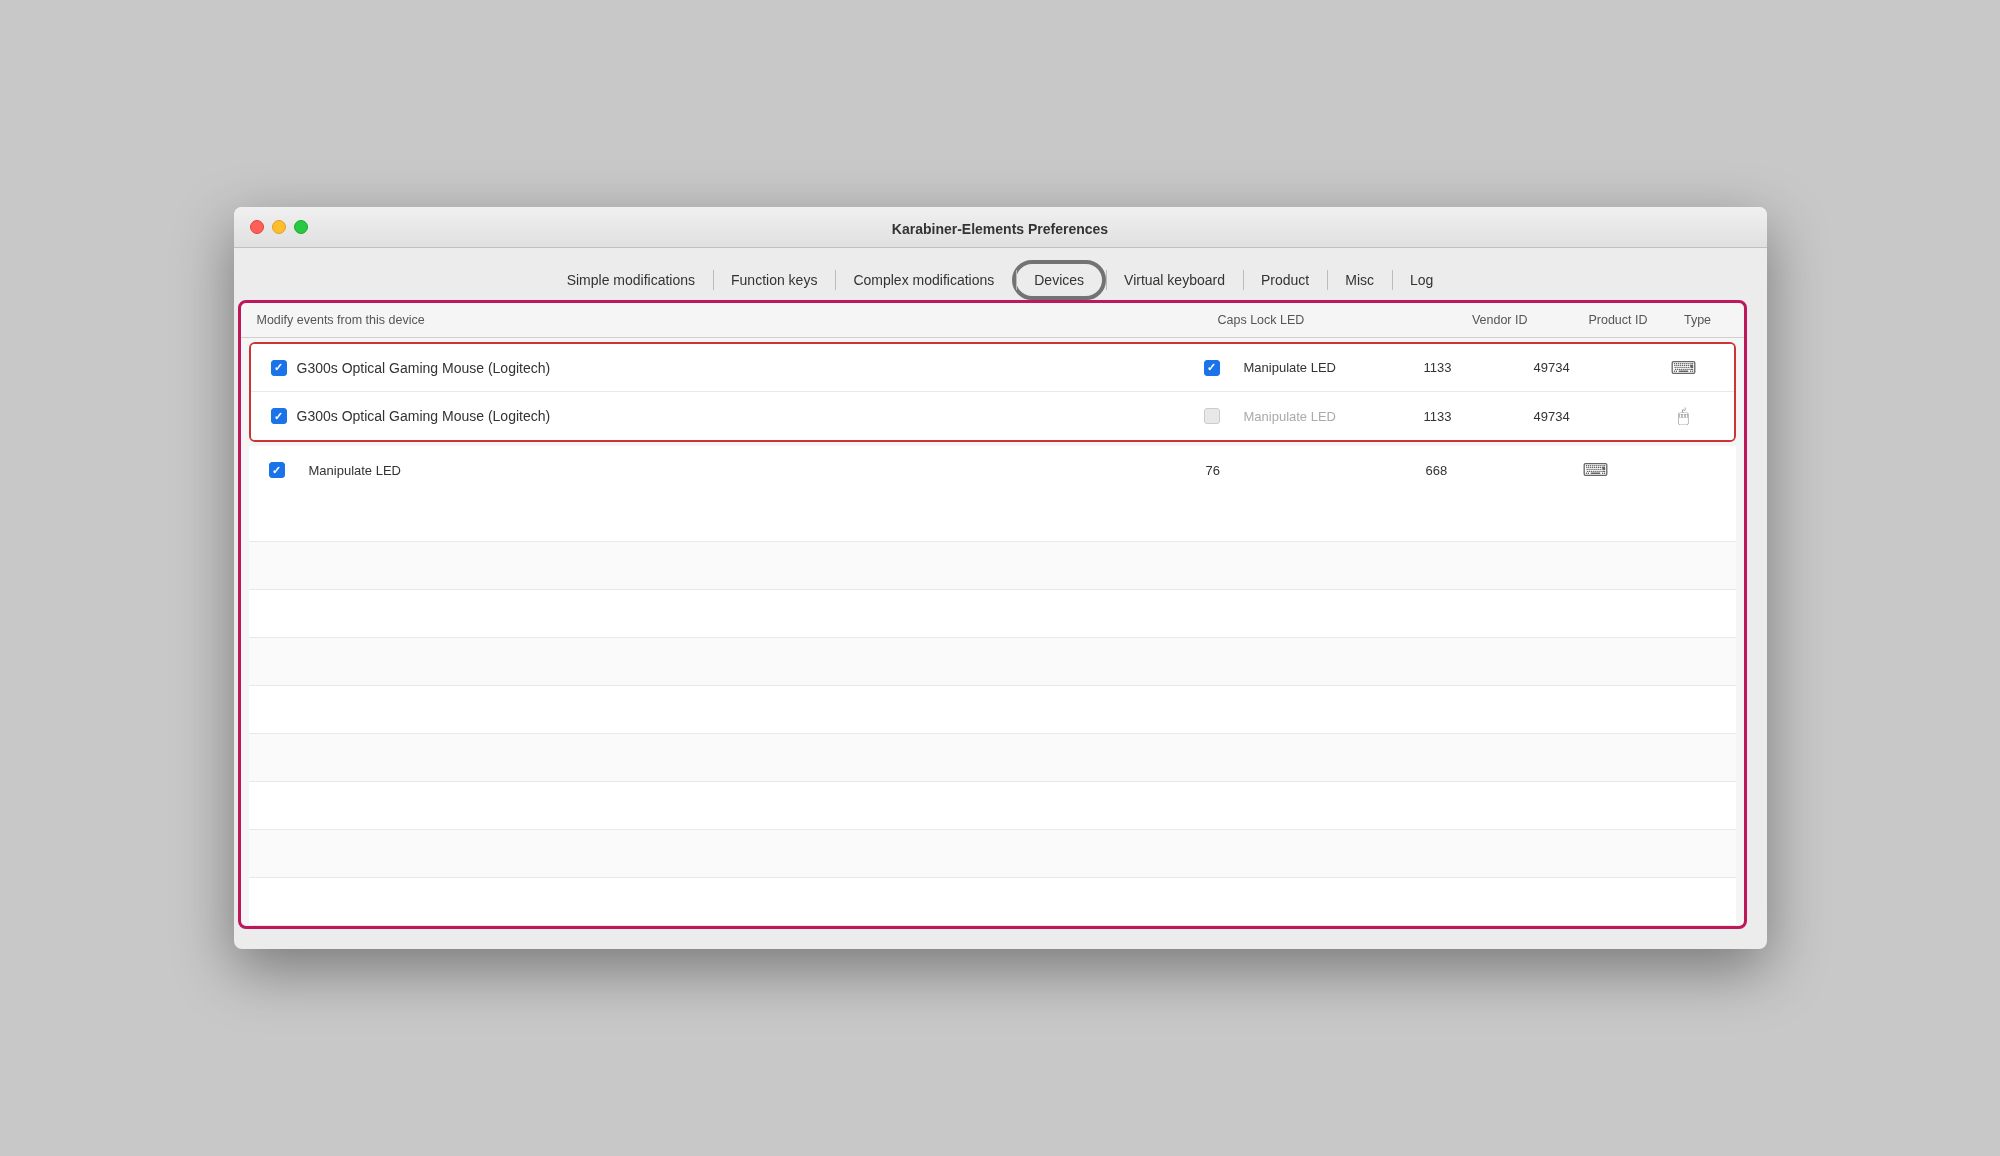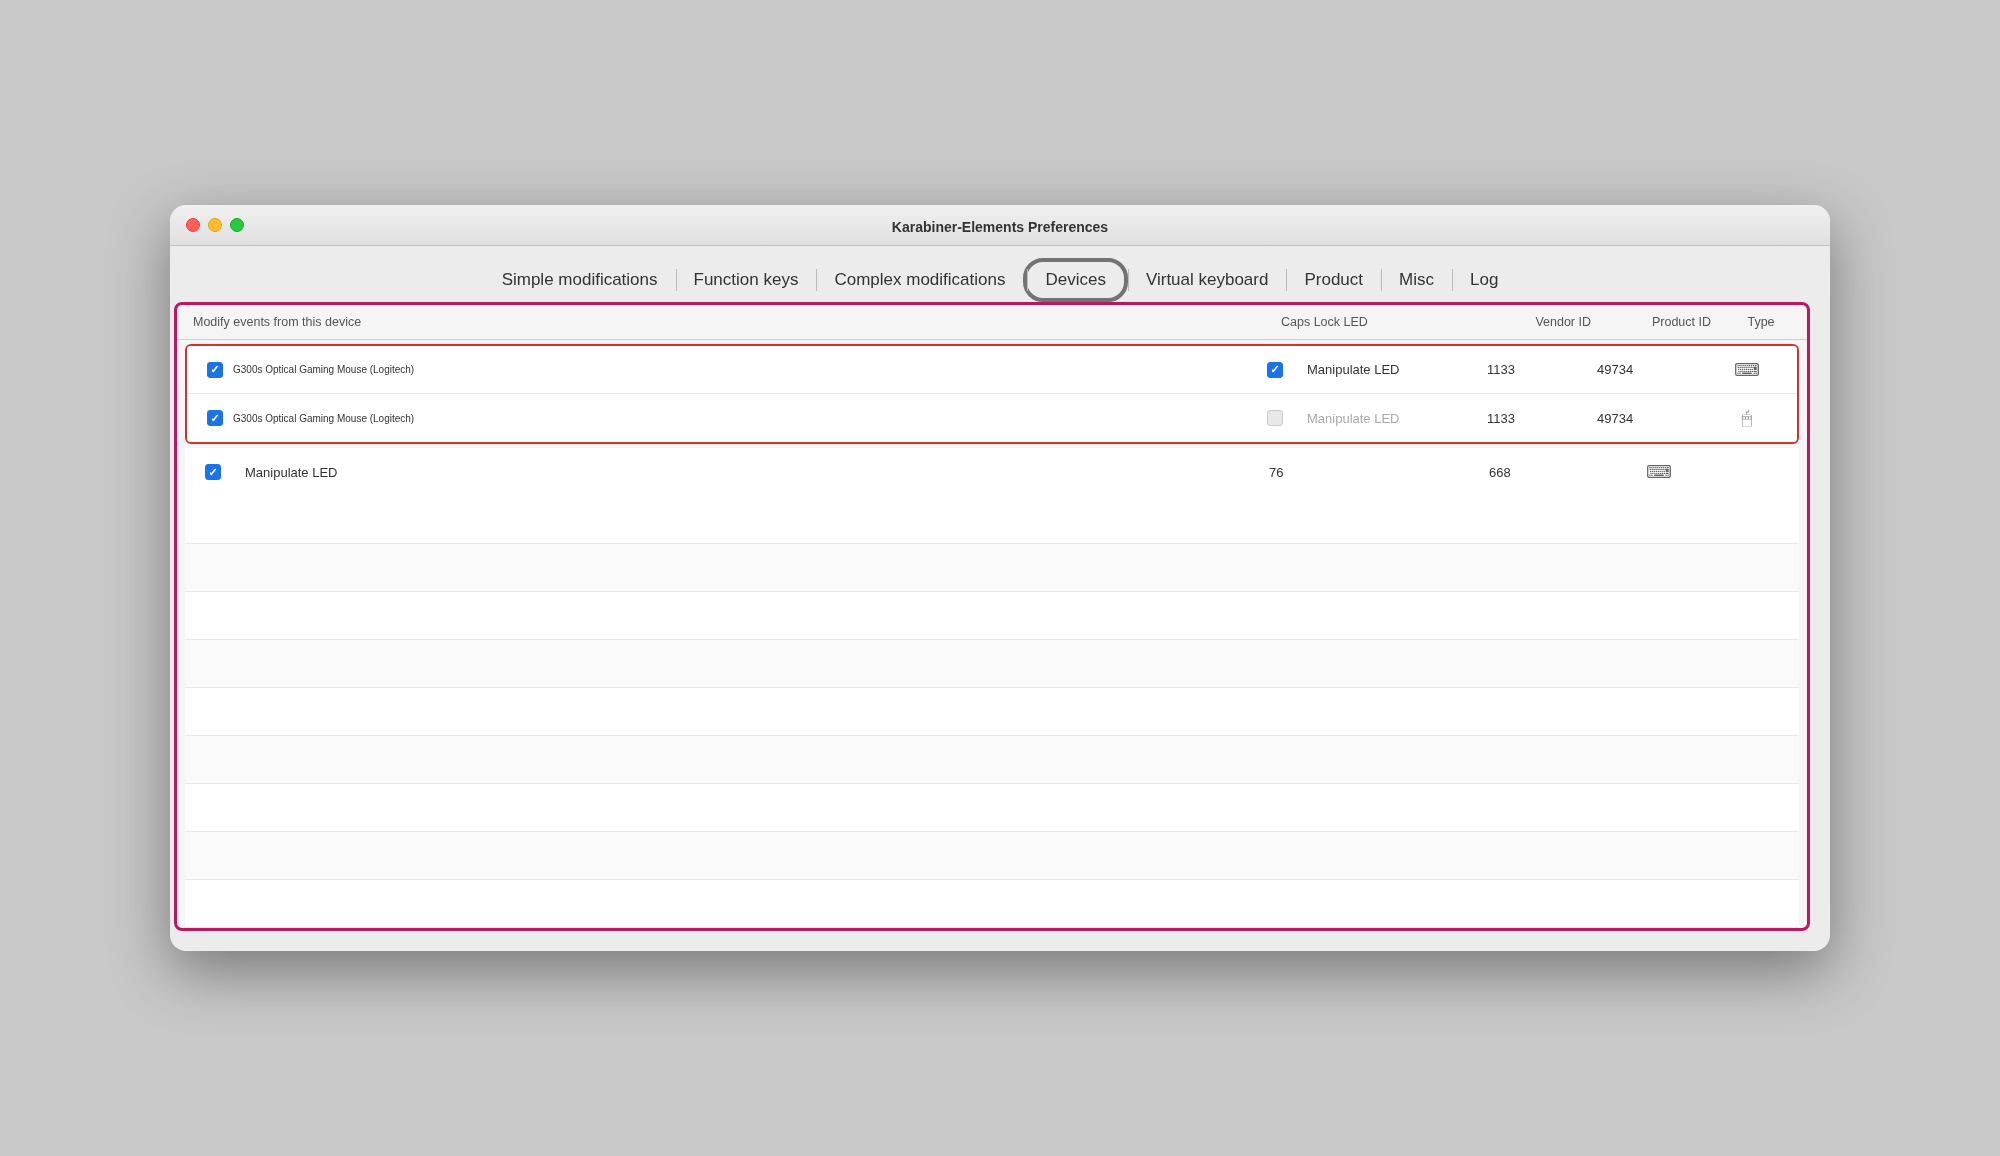--- a/index.html
+++ b/index.html
@@ -8,23 +8,23 @@
       background: #c8c8c8;
       display: flex;
       justify-content: center;
       align-items: center;
       width: 2000px;
       height: 1156px;
       font-family: -apple-system, BlinkMacSystemFont, "Helvetica Neue", Arial, sans-serif;
     }
 
     .window {
-      width: 1660px;
+      width: 1533px;
       background: #ececec;
-      border-radius: 16px;
+      border-radius: 8px;
       box-shadow: 0 20px 60px rgba(0,0,0,0.4);
       overflow: hidden;
       display: flex;
       flex-direction: column;
     }
 
     .title-bar {
       background: linear-gradient(to bottom, #f0f0f0, #e0e0e0);
       padding: 14px 20px 10px 20px;
       display: flex;
@@ -66,21 +66,21 @@
       padding: 12px 20px 0 20px;
       display: flex;
       align-items: center;
       justify-content: center;
       gap: 0;
       flex-wrap: wrap;
     }
 
     .tab-item {
       padding: 8px 18px;
-      font-size: 17px;
+      font-size: 14px;
       color: #333;
       cursor: pointer;
       border: none;
       background: none;
       position: relative;
       white-space: nowrap;
     }
 
     .tab-item + .tab-item::before {
       content: '';
@@ -173,21 +173,21 @@
       font-size: 11px;
       font-weight: bold;
     }
 
     .checkbox.disabled {
       background: #e8e8e8;
       border-color: #ccc;
     }
 
     .device-name {
-      font-size: 10px;
+      font-size: 14px;
       color: #333;
     }
 
     .led-cell {
       display: flex;
       align-items: center;
       gap: 24px;
     }
 
     .led-text {

